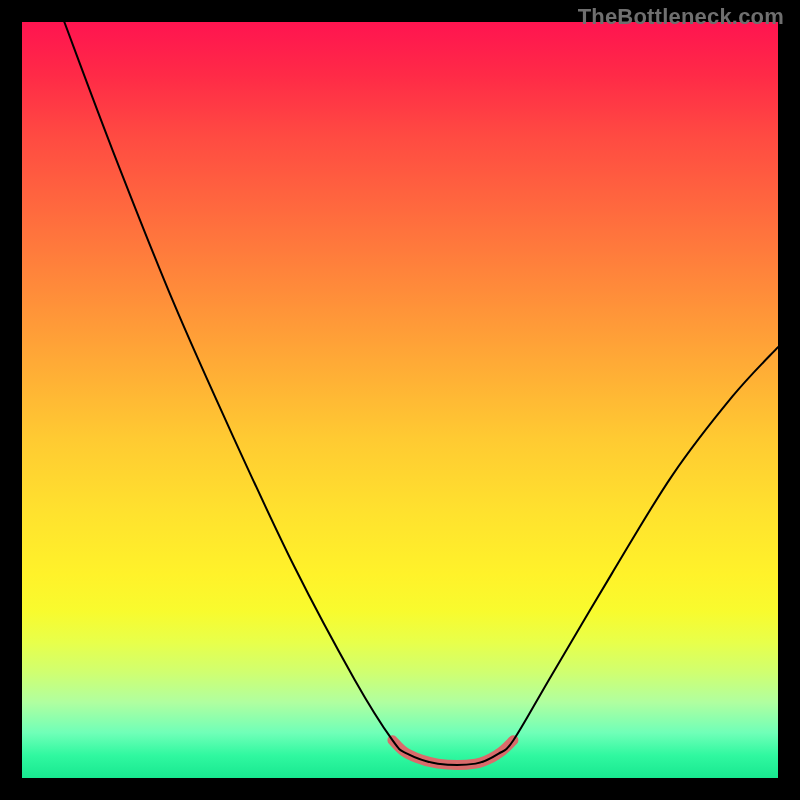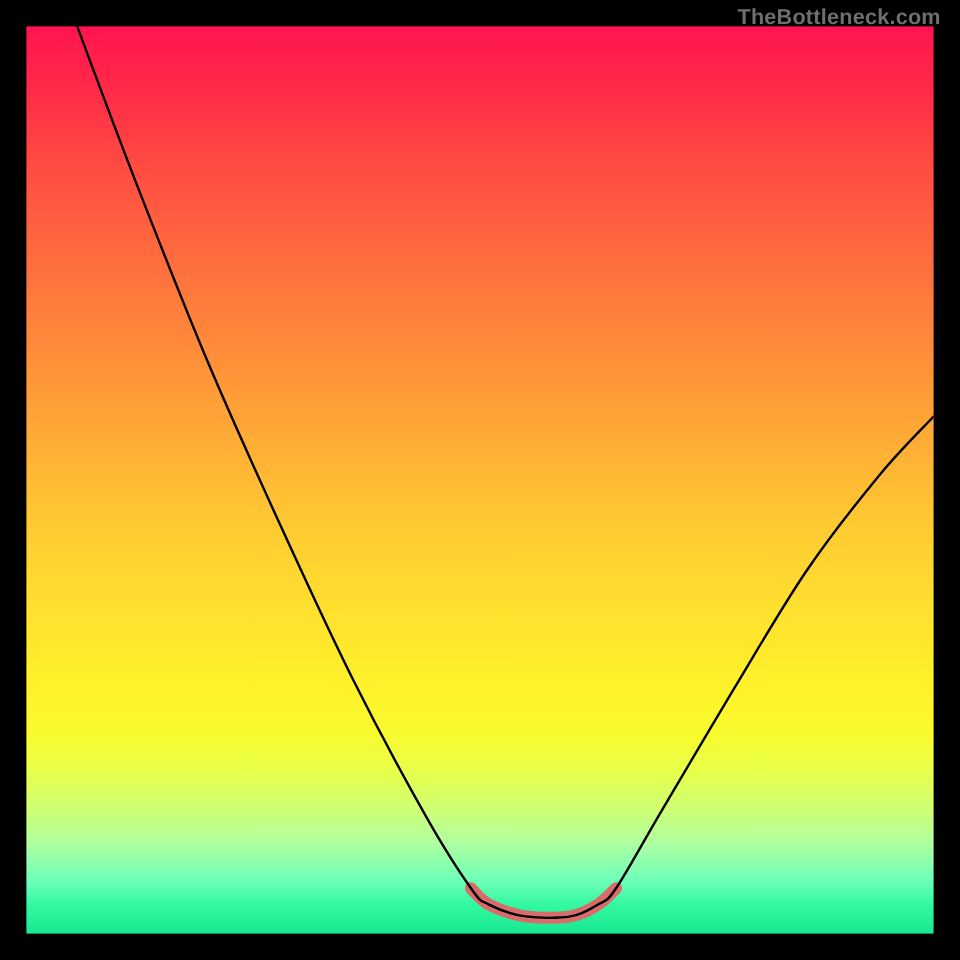--- a/index.html
+++ b/index.html
@@ -39,21 +39,21 @@
       #70ffb8 94%,
       #30f8a0 97%,
       #18e890 100%
     );
   }
   .watermark {
     position: absolute;
     top: 4px;
     right: 16px;
     font-family: Arial, Helvetica, sans-serif;
-    font-size: 18px;
+    font-size: 22px;
     font-weight: 600;
     color: #6f6f6f;
     letter-spacing: 0.2px;
     z-index: 20;
     user-select: none;
   }
   svg.curve {
     position: absolute;
     left: 0;
     top: 0;

